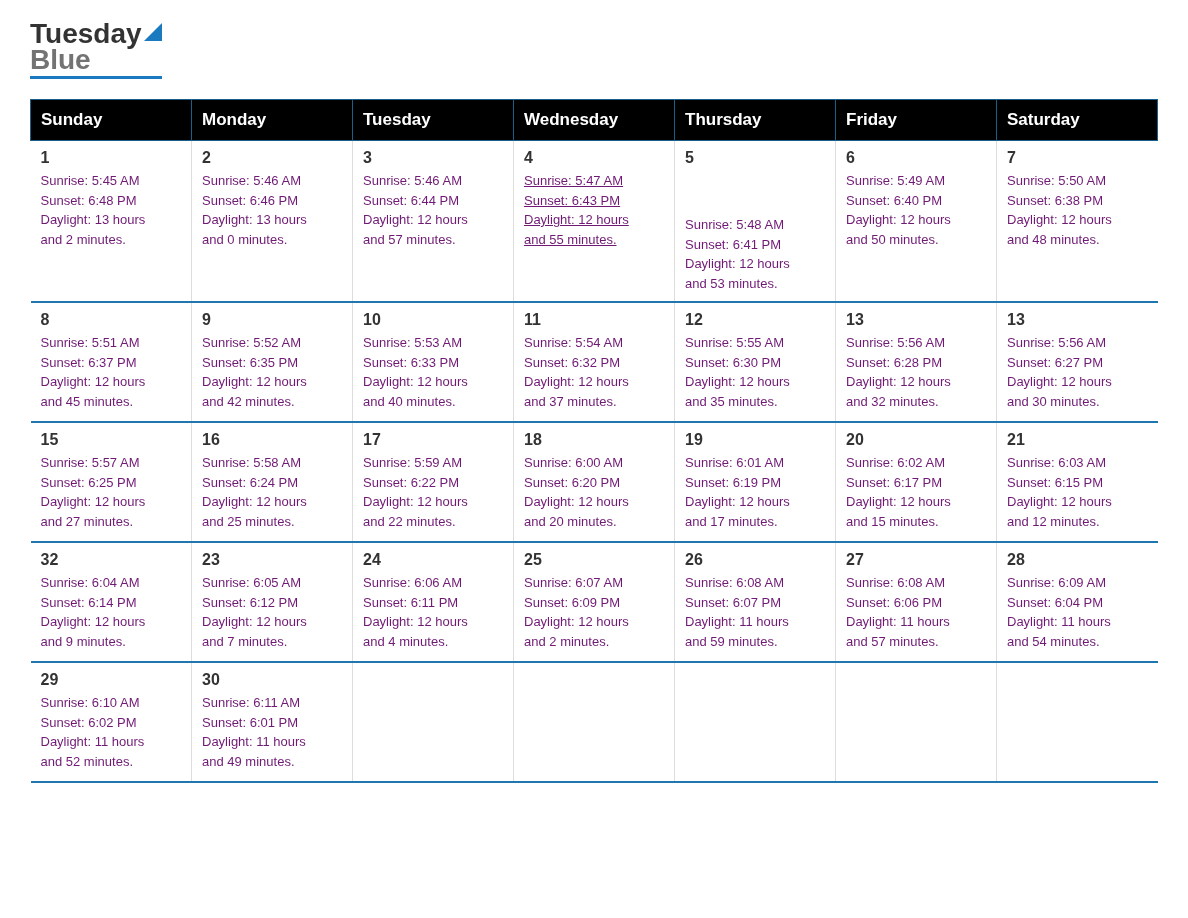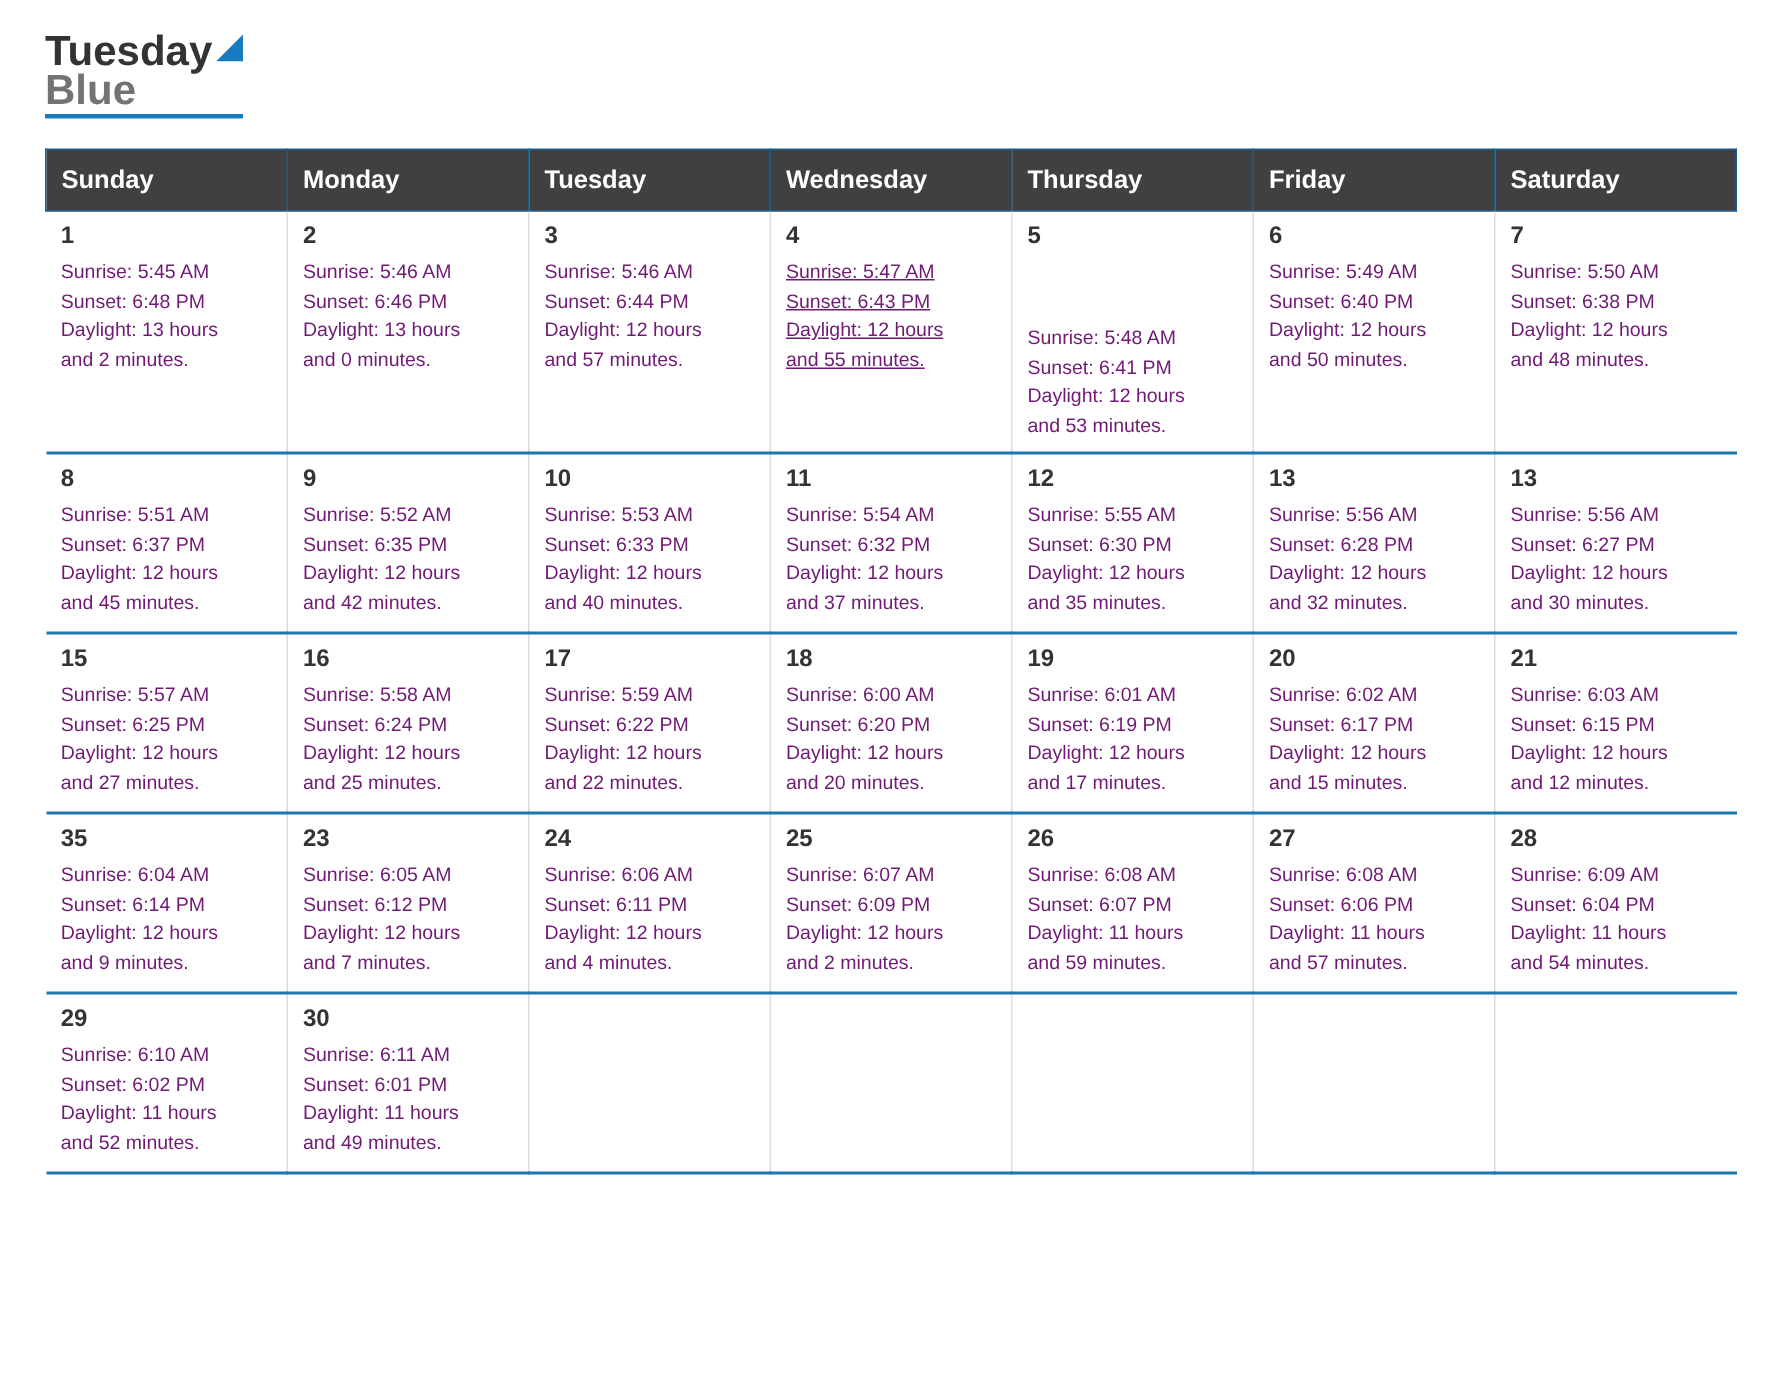--- a/index.html
+++ b/index.html
@@ -46,21 +46,21 @@
       font-size: 22px;
       font-weight: normal;
       color: #333;
     }
     table {
       width: 100%;
       border-collapse: collapse;
       table-layout: fixed;
     }
     thead tr {
-      background: #404040;
+      background: #000000;
     }
     thead th {
       color: #fff;
       font-size: 17px;
       font-weight: bold;
       padding: 10px 10px;
       text-align: left;
       border: 1px solid #1a5f8a;
     }
     tbody tr {
@@ -277,21 +277,21 @@
         <td>
           <span class="day-num">21</span>
           <div class="day-info" style="white-space: pre-line;">Sunrise: 6:03 AM
 Sunset: 6:15 PM
 Daylight: 12 hours
 and 12 minutes.</div>
         </td>
       </tr>
       <tr>
         <td>
-          <span class="day-num">35</span>
+          <span class="day-num">32</span>
           <div class="day-info" style="white-space: pre-line;">Sunrise: 6:04 AM
 Sunset: 6:14 PM
 Daylight: 12 hours
 and 9 minutes.</div>
         </td>
         <td>
           <span class="day-num">23</span>
           <div class="day-info" style="white-space: pre-line;">Sunrise: 6:05 AM
 Sunset: 6:12 PM
 Daylight: 12 hours

